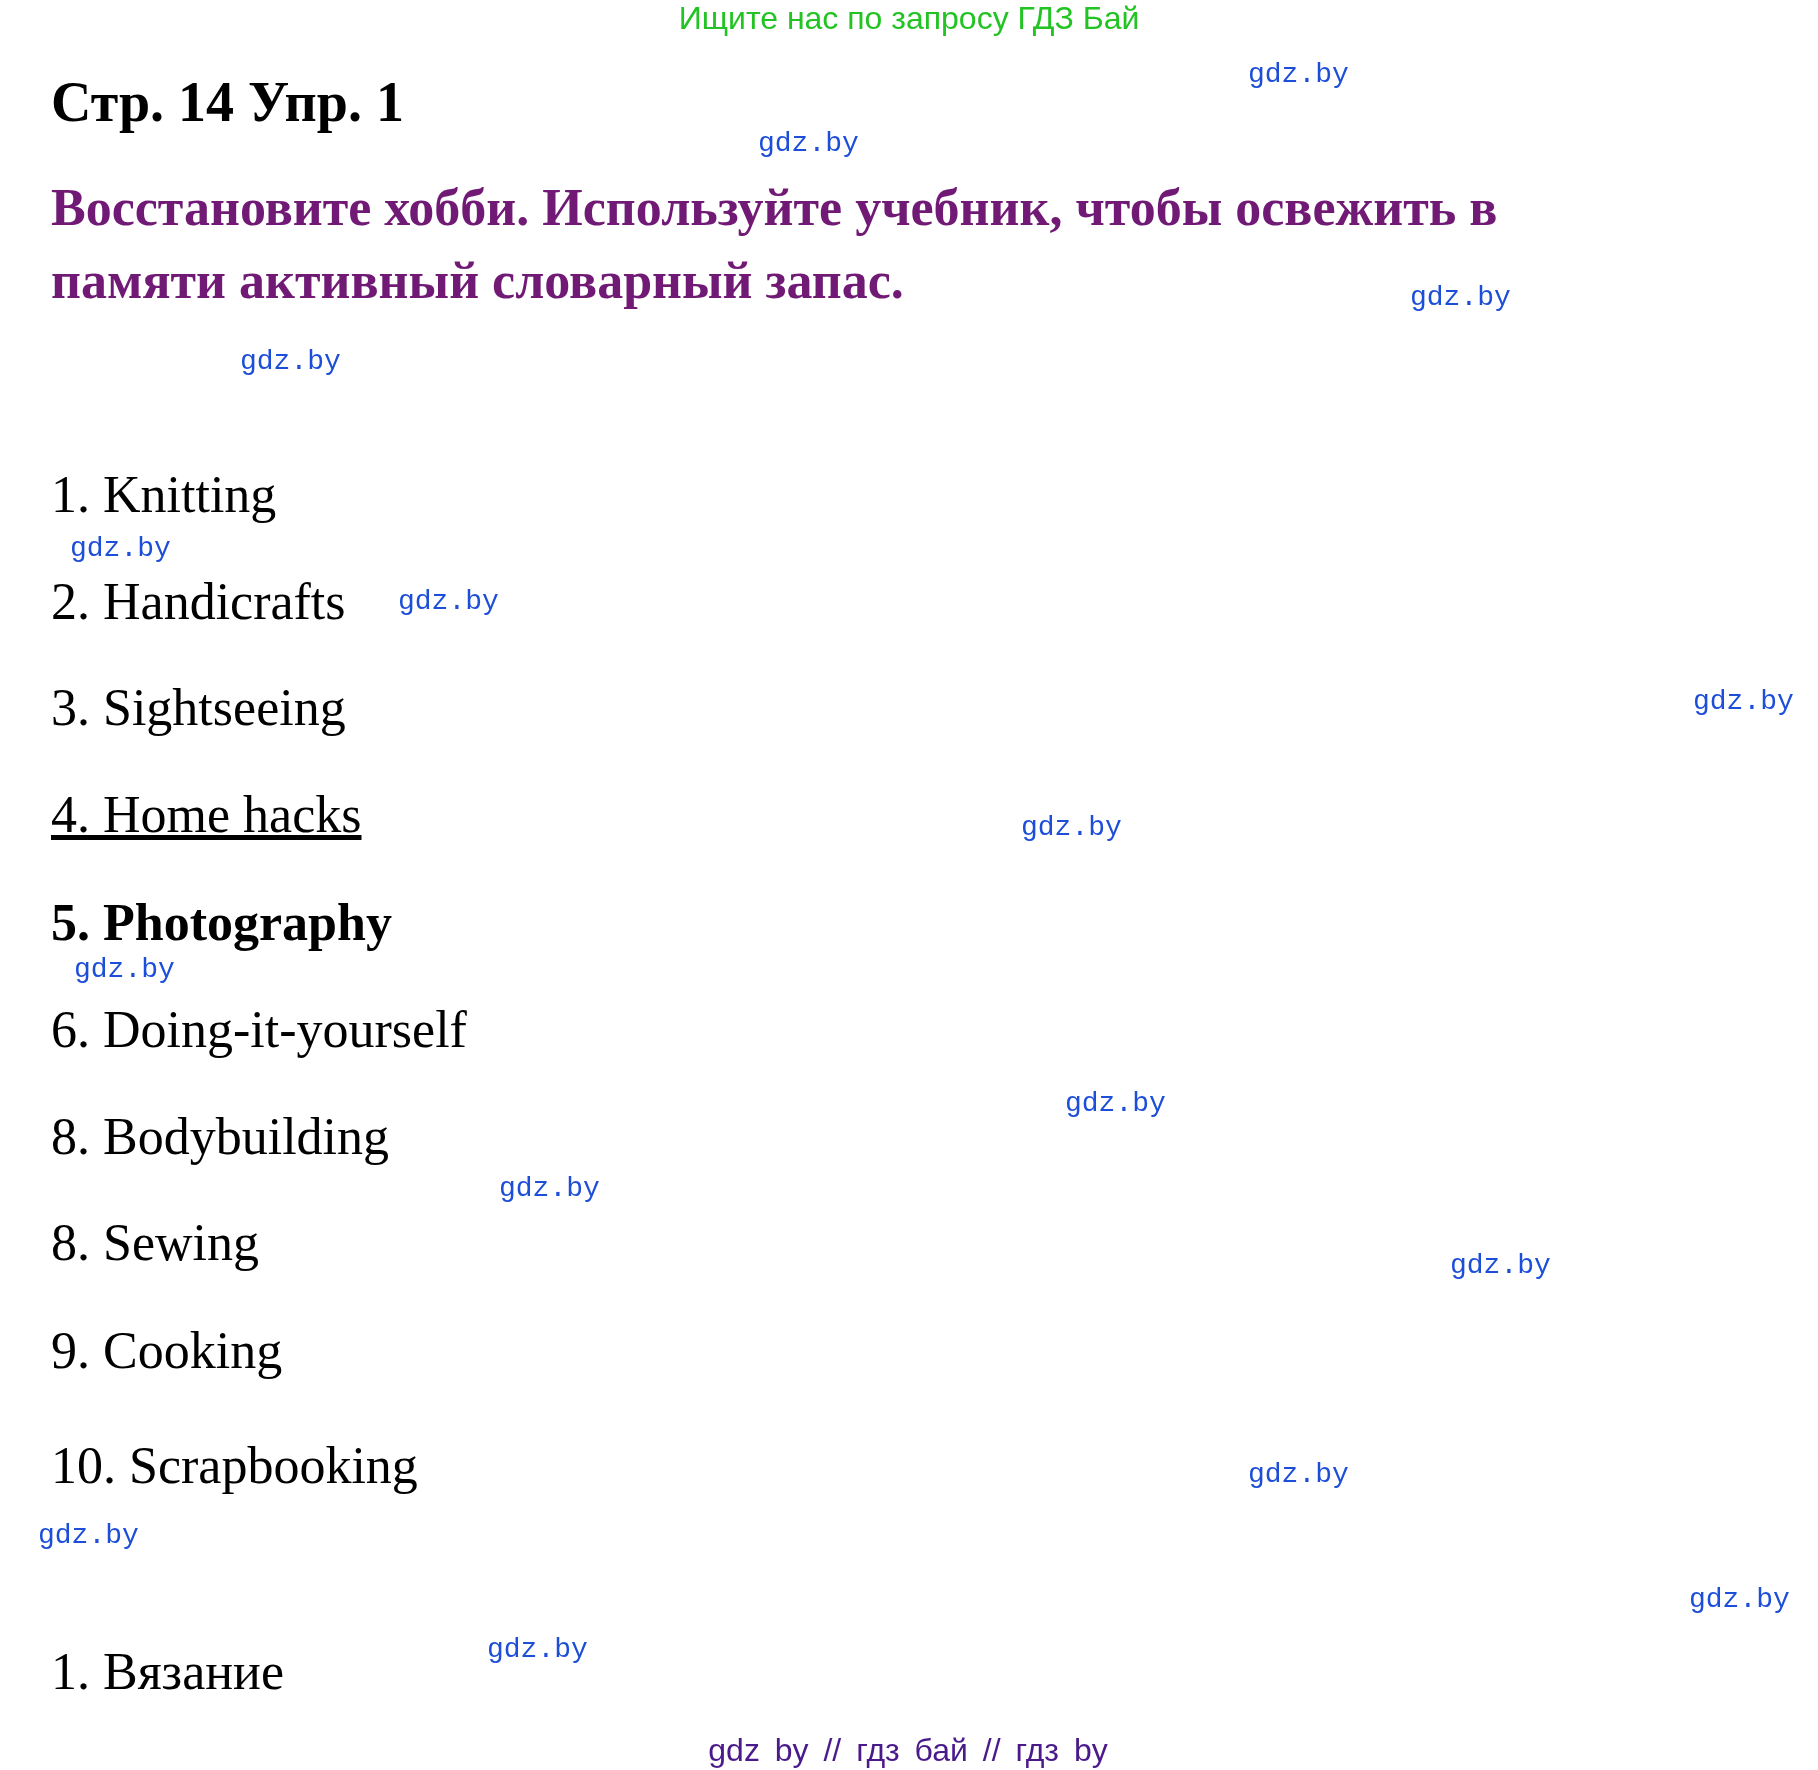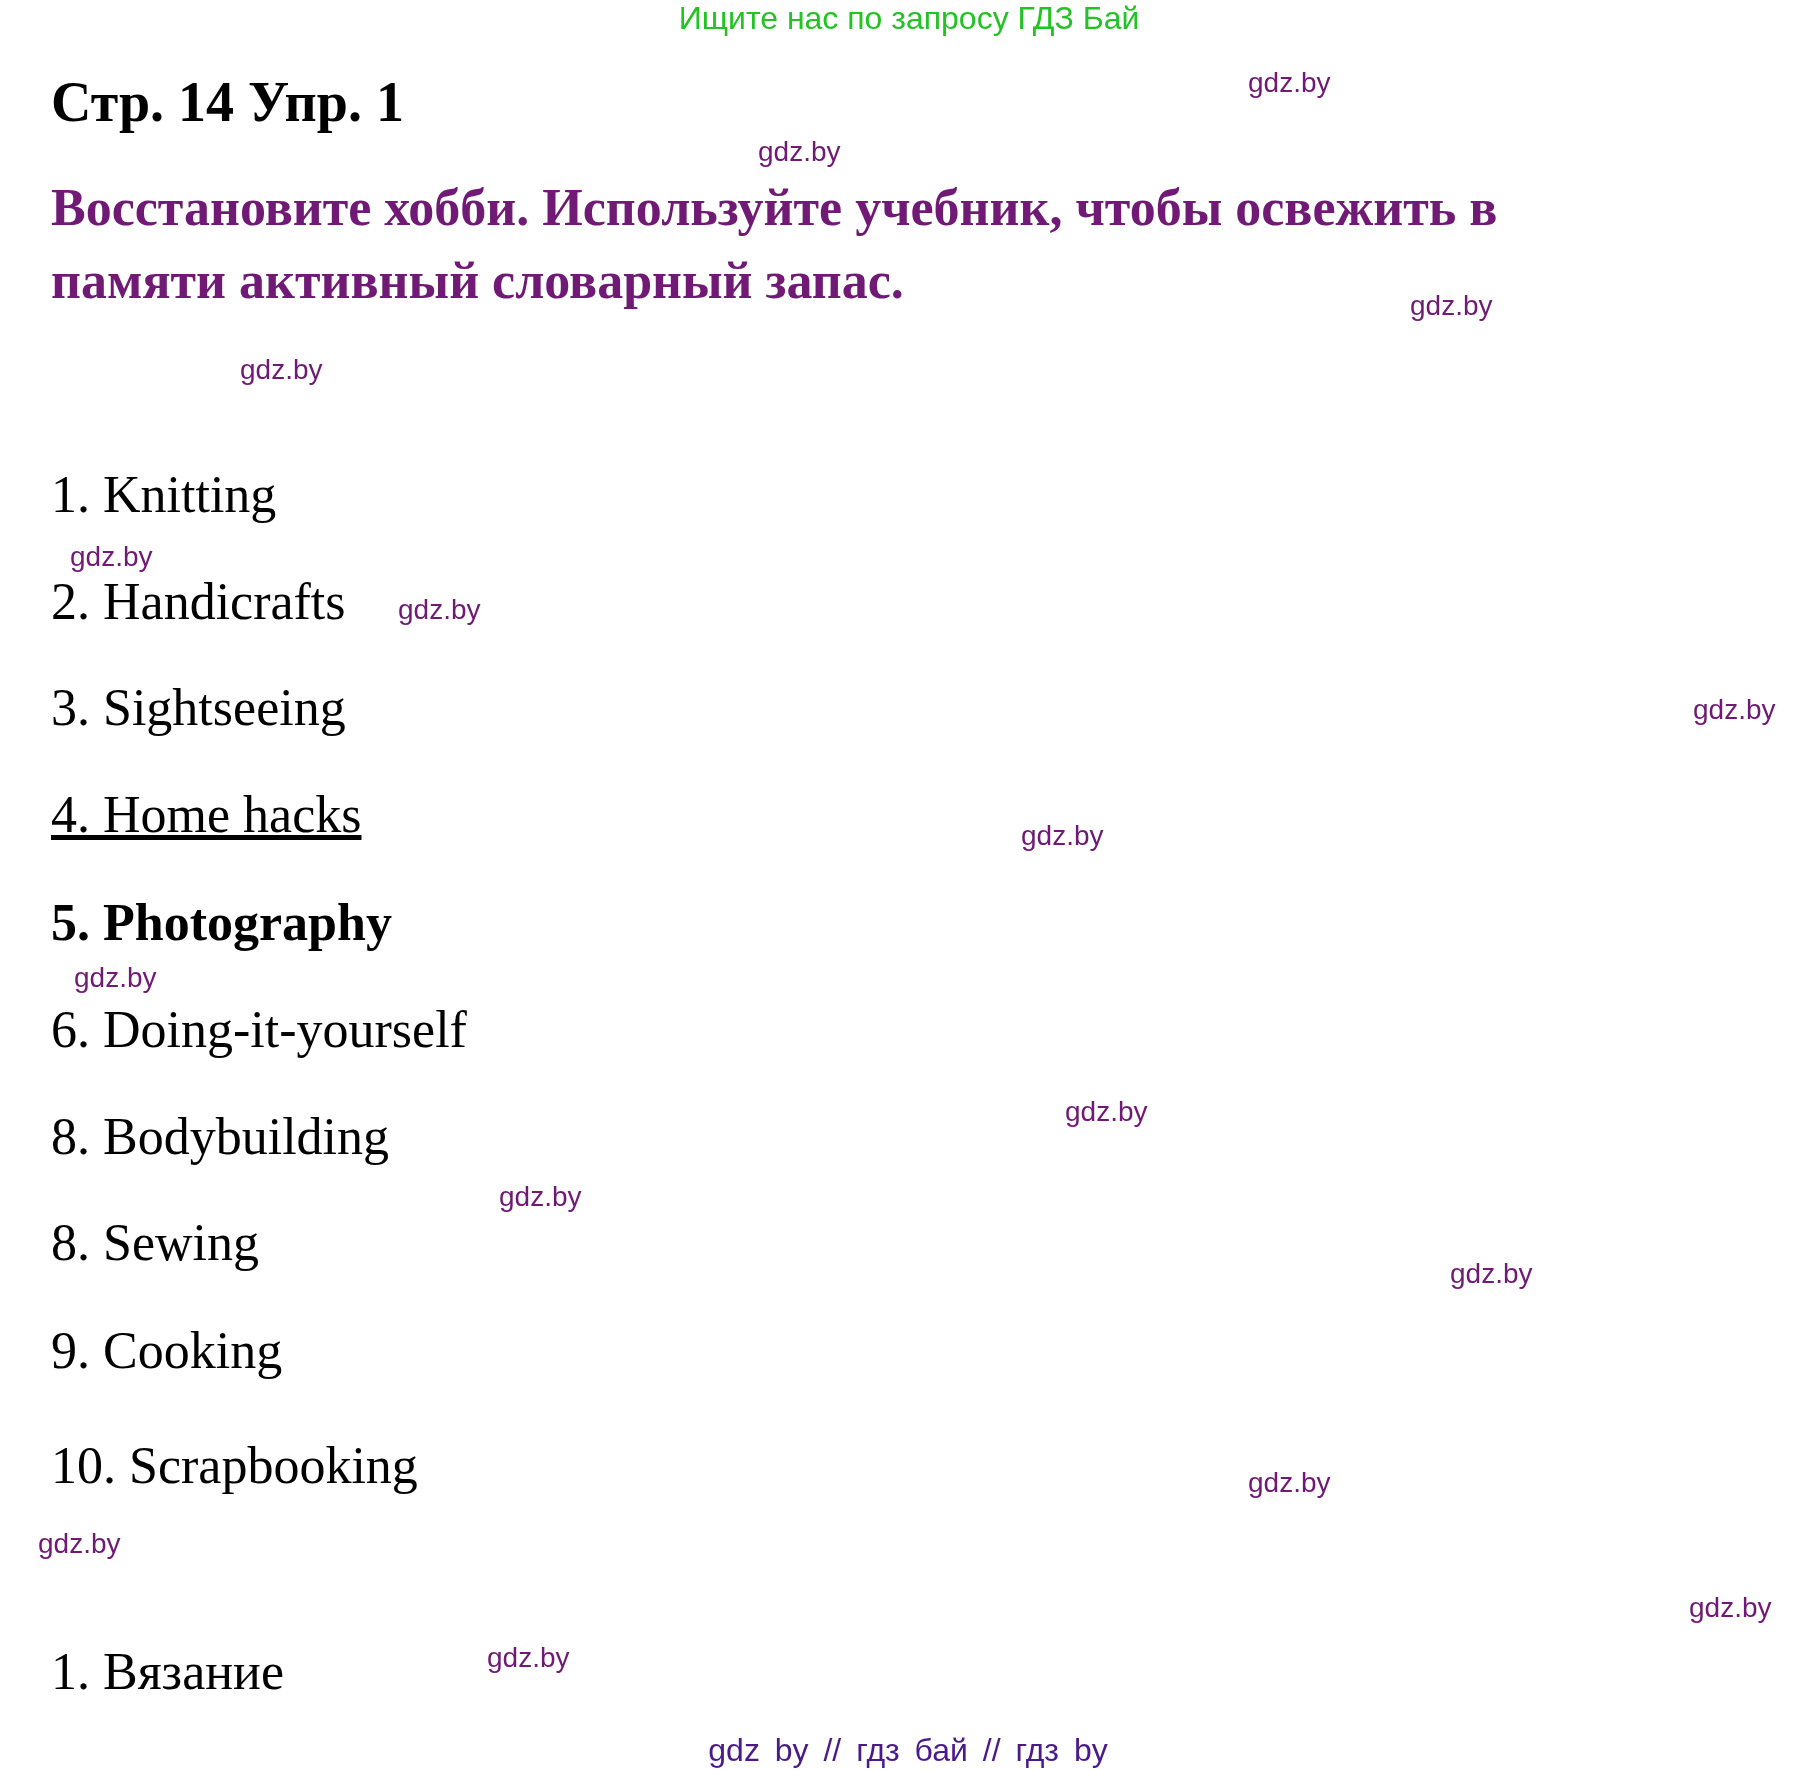--- a/index.html
+++ b/index.html
@@ -2,21 +2,21 @@
 <html><head>
 <meta charset="utf-8">
 <style>
   html, body { margin:0; padding:0; background:#ffffff; }
   body { width:1818px; height:1770px; position:relative; overflow:hidden; }
   .abs { position:absolute; white-space:nowrap; }
   .top-banner { left:0; width:1818px; top:0; text-align:center; font-family:"Liberation Sans", sans-serif; font-size:32px; color:#22c322; line-height:36px; }
   .title { left:51px; top:70px; font-family:"Liberation Serif", serif; font-weight:bold; font-size:56px; color:#000; line-height:64px; }
   .instr { left:51px; font-family:"Liberation Serif", serif; font-weight:bold; font-size:52px; color:#701a75; line-height:60px; }
   .item { left:51px; font-family:"Liberation Serif", serif; font-size:52px; color:#000; line-height:68px; }
-  .wm { font-family:Liberation Sans, sans-serif; font-size:28px; color:#701a75; line-height:32px;margin-top:8px; }
+  .wm { font-family:Liberation Mono, monospace; font-size:28px; color:#1d4ed8; line-height:32px; }
   .footer { left:0; width:1816px; top:1732px; text-align:center; font-family:"Liberation Sans", sans-serif; font-size:32px; color:#4b1a8a; line-height:36px; word-spacing:6px; }
 </style>
 </head>
 <body>
 
 <div class="abs top-banner" style="top:0px;">Ищите нас по запросу ГДЗ Бай</div>
 
 <div class="abs title">Стр. 14 Упр. 1</div>
 
 <div class="abs instr" style="top:178px;">Восстановите хобби. Используйте учебник, чтобы освежить в</div>

